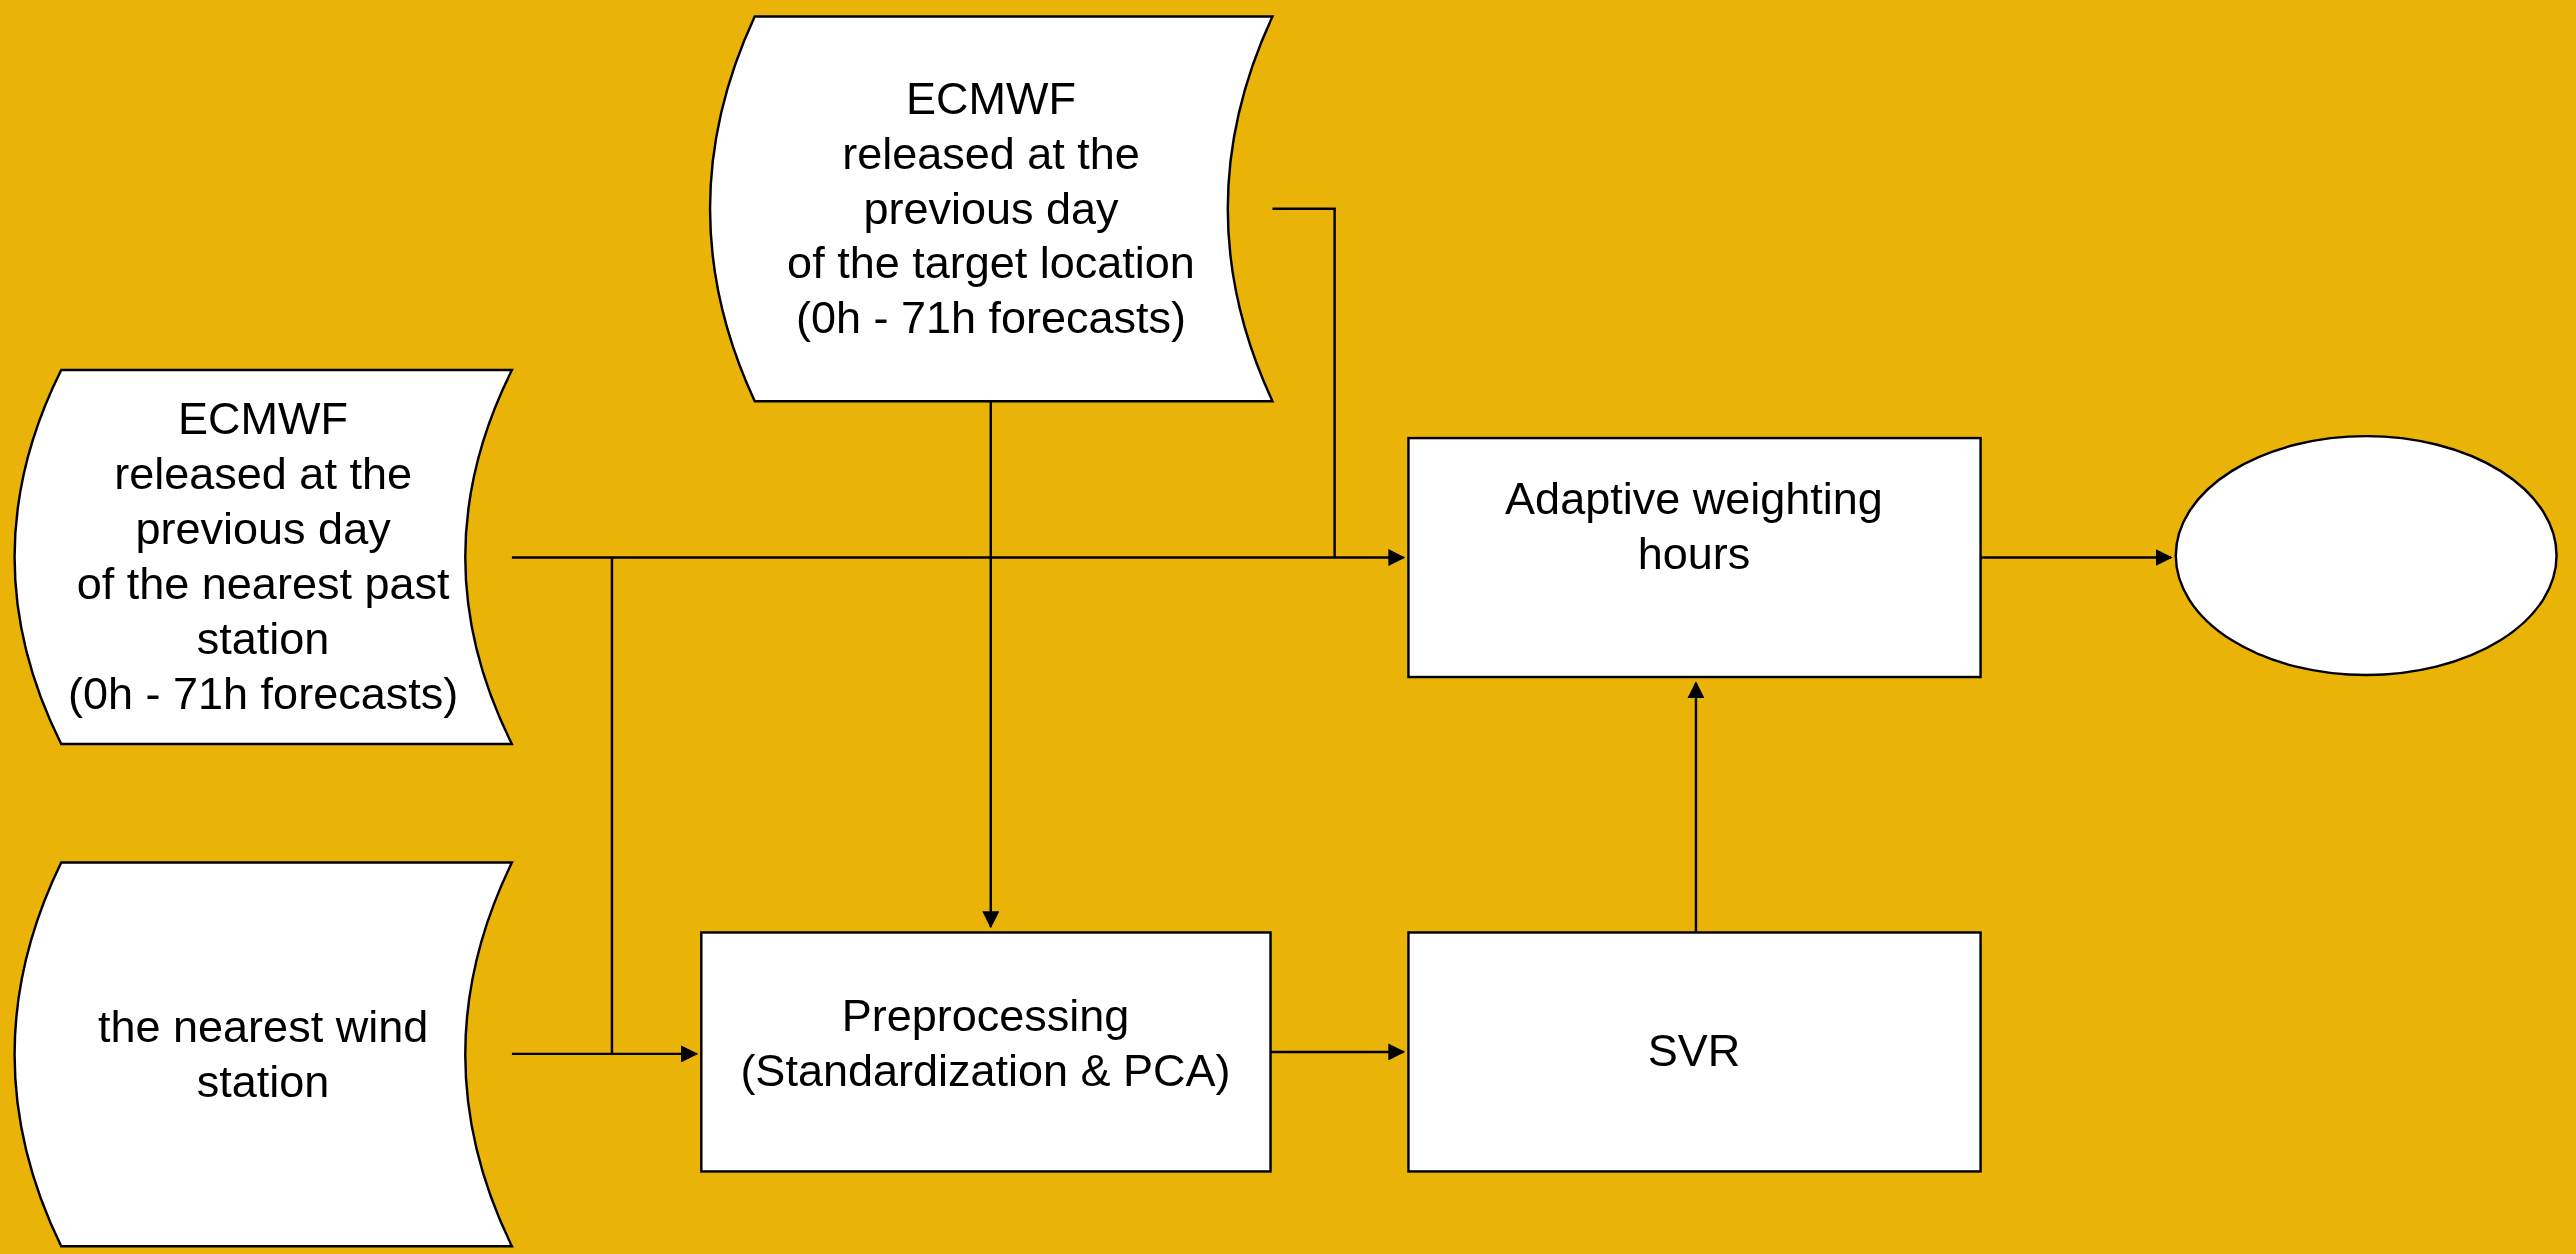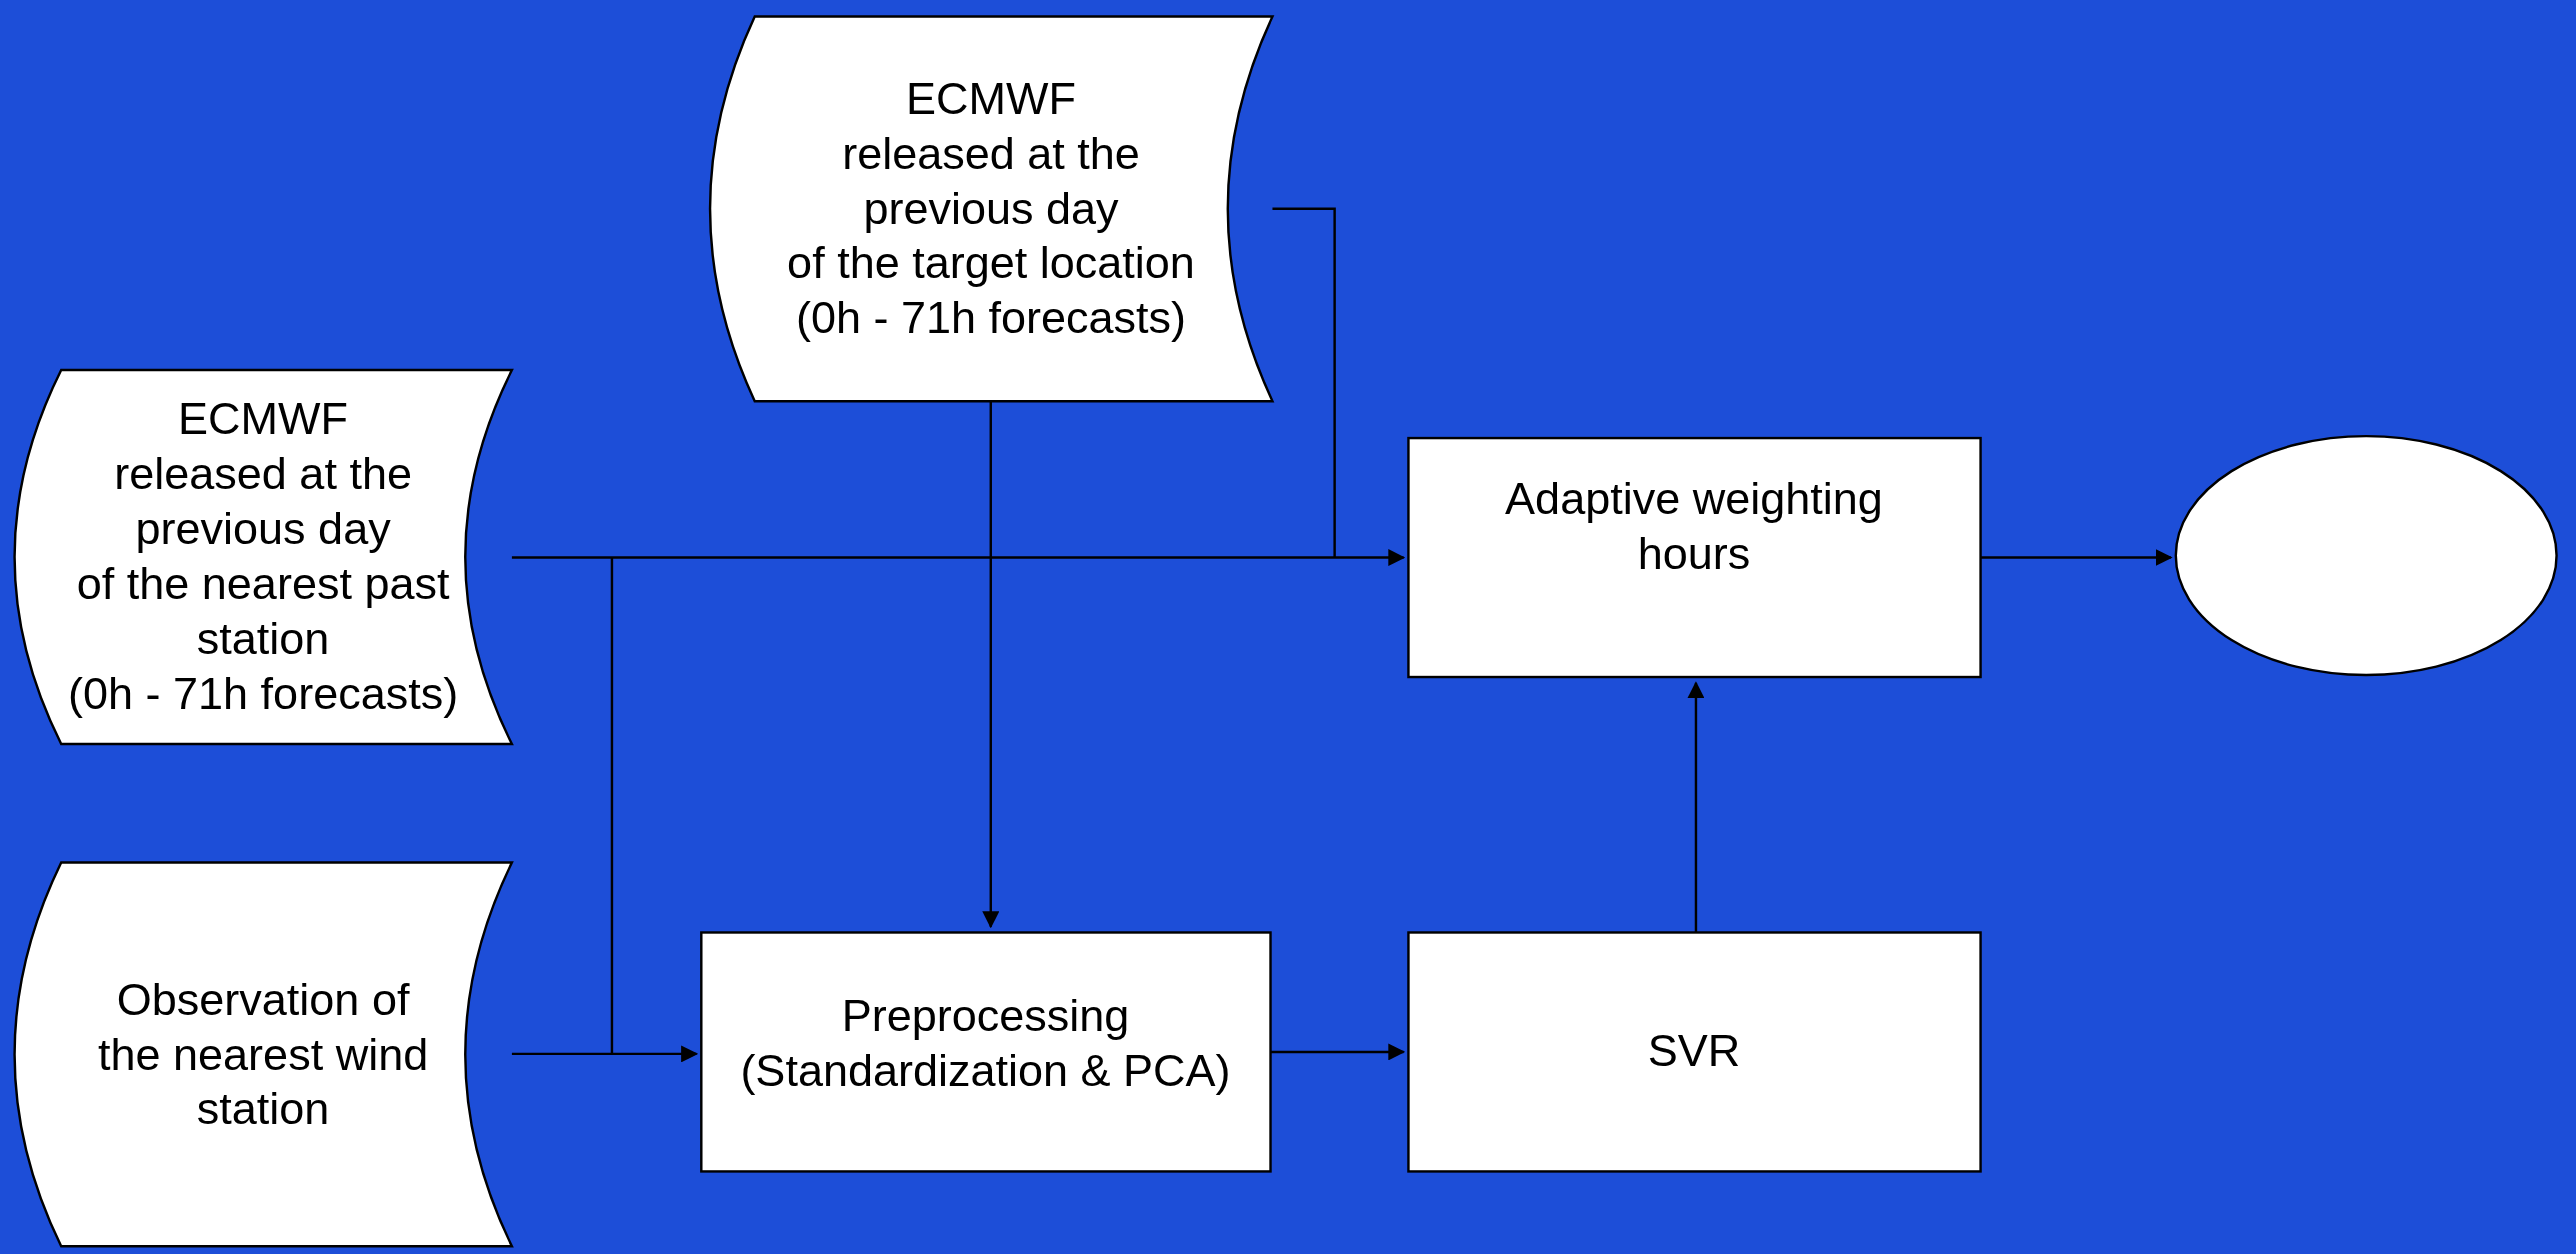--- a/index.html
+++ b/index.html
@@ -4,21 +4,21 @@
 <style>
   html, body {
     margin: 0;
     padding: 0;
     background: #ffffff;
   }
   .canvas {
     position: relative;
     width: 2576px;
     height: 1254px;
-    background: #1d4ed8;
+    background: #eab308;
     font-family: "Liberation Sans", sans-serif;
     color: #000000;
     overflow: hidden;
   }
   .diagram-svg {
     position: absolute;
     left: 0;
     top: 0;
     width: 2576px;
     height: 1254px;
@@ -91,21 +91,20 @@
   <div class="node-label" style="left:14.6px; top:370px; width:497px; height:374px;">
     <span>ECMWF</span>
     <span>released at the</span>
     <span>previous day</span>
     <span>of the nearest past</span>
     <span>station</span>
     <span>(0h - 71h forecasts)</span>
   </div>
 
   <div class="node-label" style="left:14.6px; top:863px; width:497px; height:384px;">
-    <span>Observation of</span>
     <span>the nearest wind</span>
     <span>station</span>
   </div>
 
   <div class="node-label" style="left:701px; top:924px; width:569px; height:239px;">
     <span>Preprocessing</span>
     <span>(Standardization &amp; PCA)</span>
   </div>
 
   <div class="node-label" style="left:1408px; top:932px; width:572px; height:239px;">

